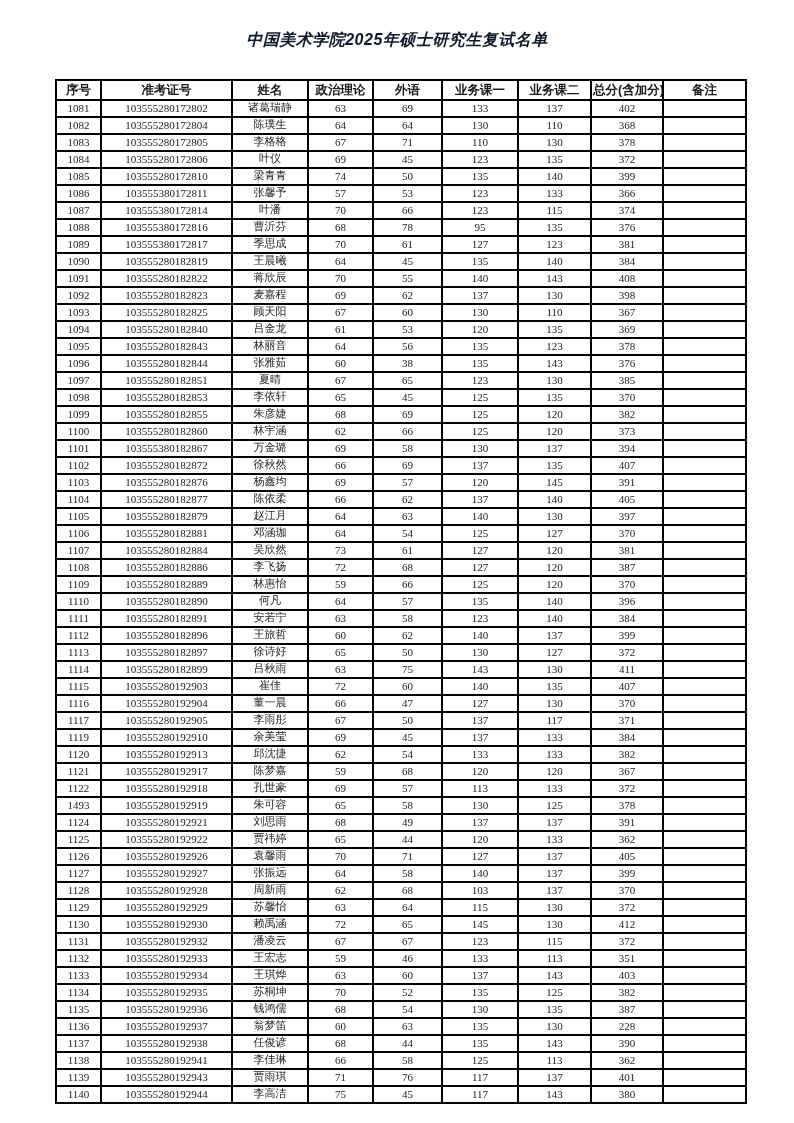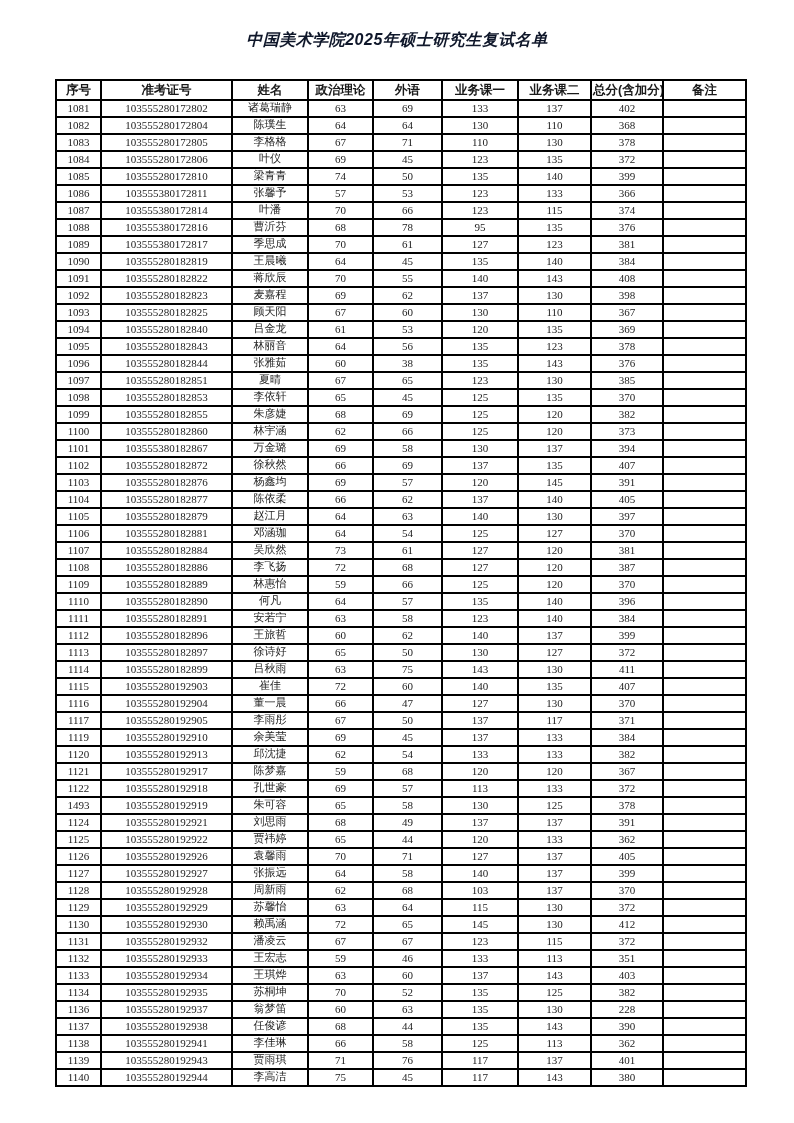--- a/index.html
+++ b/index.html
@@ -679,20 +679,31 @@
           <td class="c-ticket">103555280192935</td>
           <td class="c-name">苏桐坤</td>
           <td class="c-politics">70</td>
           <td class="c-foreign">52</td>
           <td class="c-course">135</td>
           <td class="c-course">125</td>
           <td class="c-total">382</td>
           <td class="c-remarks"></td>
         </tr>
         <tr>
+          <td class="c-index">1135</td>
+          <td class="c-ticket">103555280192936</td>
+          <td class="c-name">钱鸿儒</td>
+          <td class="c-politics">68</td>
+          <td class="c-foreign">54</td>
+          <td class="c-course">130</td>
+          <td class="c-course">135</td>
+          <td class="c-total">387</td>
+          <td class="c-remarks"></td>
+        </tr>
+        <tr>
           <td class="c-index">1136</td>
           <td class="c-ticket">103555280192937</td>
           <td class="c-name">翁梦笛</td>
           <td class="c-politics">60</td>
           <td class="c-foreign">63</td>
           <td class="c-course">135</td>
           <td class="c-course">130</td>
           <td class="c-total">228</td>
           <td class="c-remarks"></td>
         </tr>

